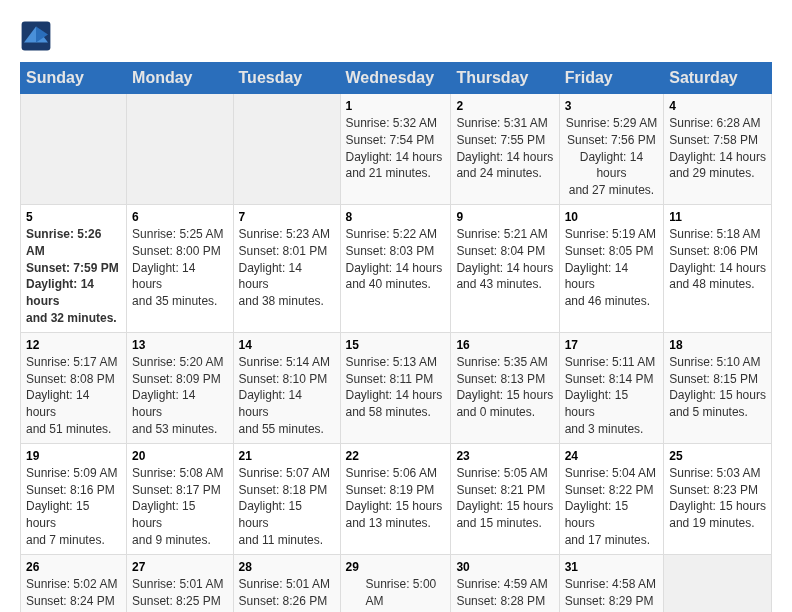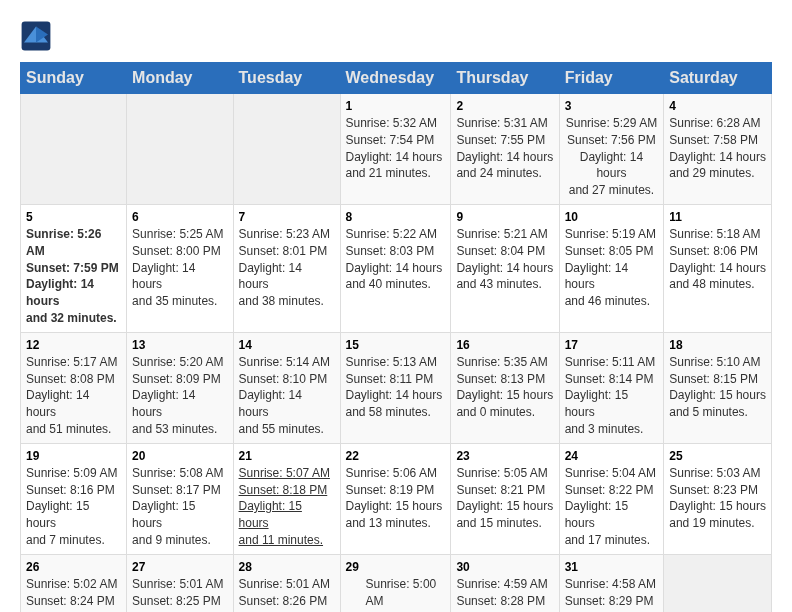--- a/index.html
+++ b/index.html
@@ -269,21 +269,21 @@
         </td>
         <td>
           <span class="day-num">20</span>
           <div class="day-info" style="white-space: pre-line;">Sunrise: 5:08 AM
 Sunset: 8:17 PM
 Daylight: 15 hours
 and 9 minutes.</div>
         </td>
         <td>
           <span class="day-num">21</span>
-          <div class="day-info" style="white-space: pre-line; text-decoration: underline;">Sunrise: 5:07 AM
+          <div class="day-info" style="white-space: pre-line;">Sunrise: 5:07 AM
 Sunset: 8:18 PM
 Daylight: 15 hours
 and 11 minutes.</div>
         </td>
         <td>
           <span class="day-num">22</span>
           <div class="day-info" style="white-space: pre-line;">Sunrise: 5:06 AM
 Sunset: 8:19 PM
 Daylight: 15 hours
 and 13 minutes.</div>

